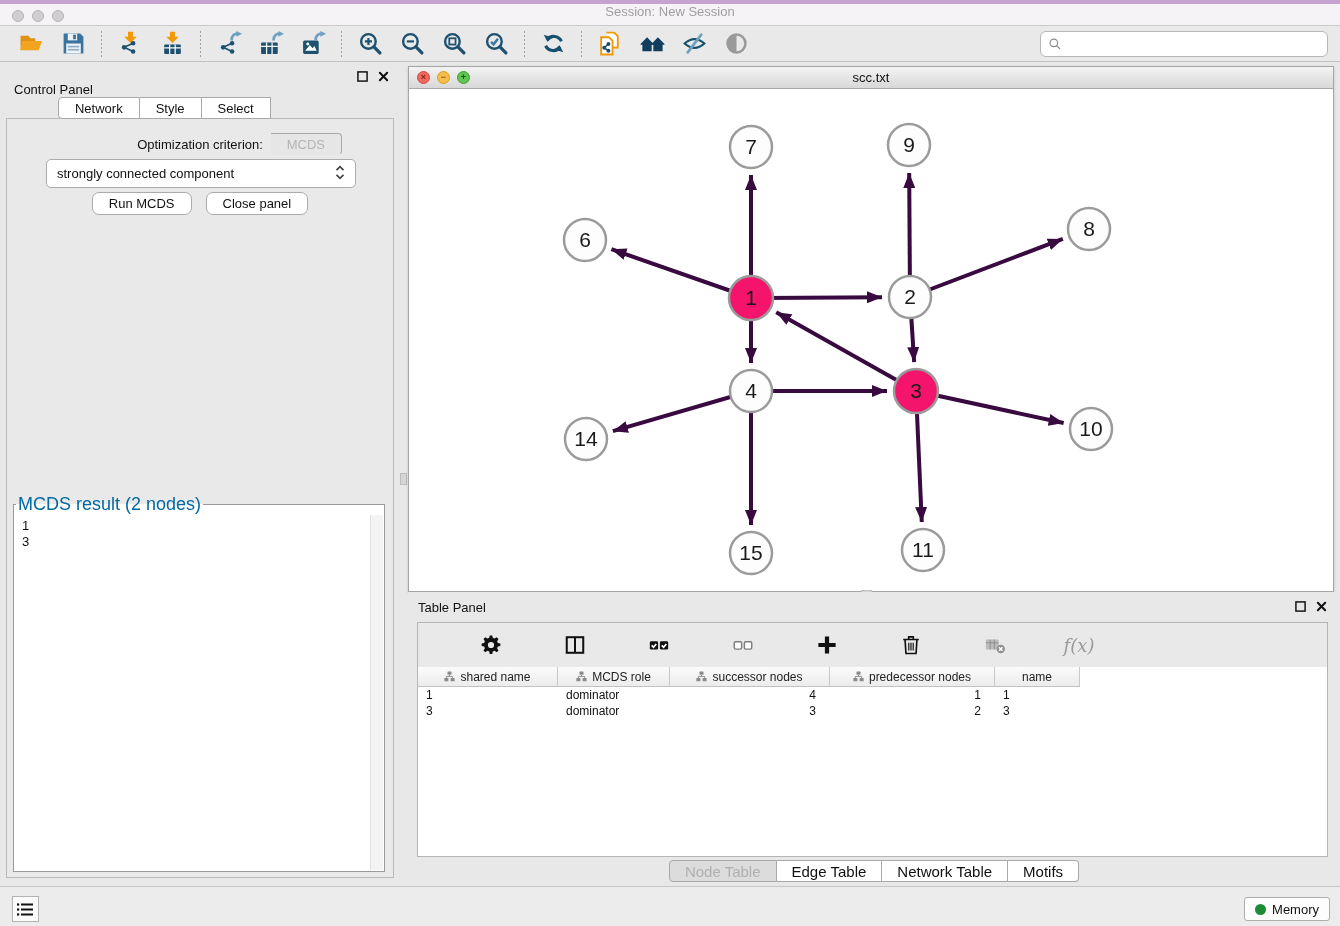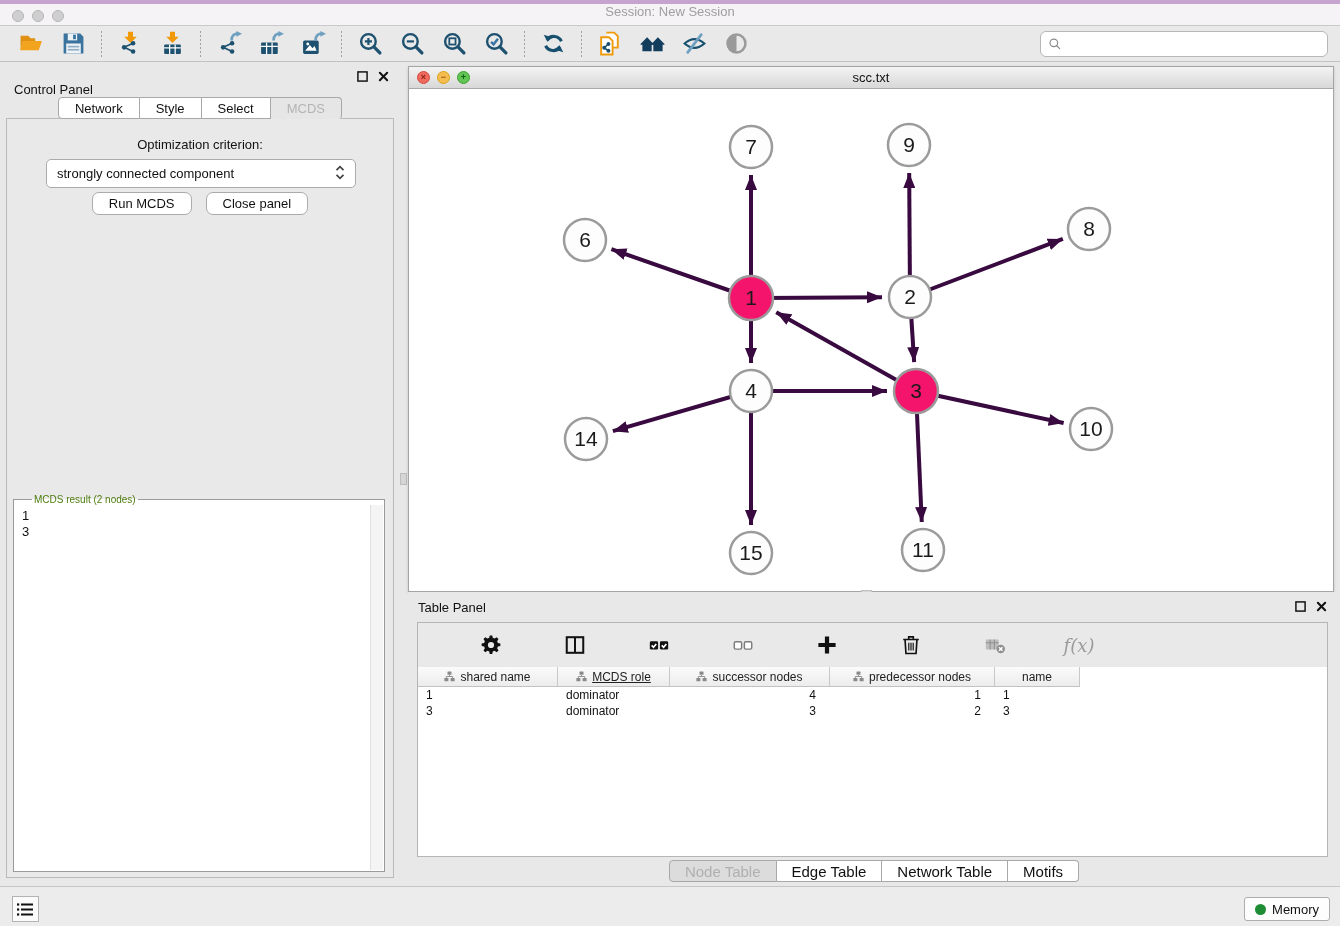--- a/index.html
+++ b/index.html
@@ -34,37 +34,37 @@
   .control-panel { position:absolute; left:0; top:0; width:400px; height:824px; background:#e8e8e8; }
   .panel-head { position:absolute; left:14px; top:20px; font-size:13px; color:#111; }
   .panel-btns { position:absolute; right:10px; top:8px; display:flex; gap:8px; align-items:center; }
   .pb { width:13px; height:13px; display:flex; align-items:center; justify-content:center; }
   .pb svg { width:11px; height:11px; }
 
   .tabs-row { position:absolute; left:0; top:35px; width:100%; display:flex; justify-content:center; z-index:2; }
   .tab { height:22px; padding:0 16px; background:#fff; border:1px solid #a8a8a8; border-left:none;
     font-size:13px; color:#111; display:flex; align-items:center; }
   .tab:first-child { border-left:1px solid #a8a8a8; border-radius:4px 0 0 4px; }
-  .tab:last-child { border-radius:0 4px 4px 0; }
+  .tab:last-child { border-radius:0 4px 4px 0;margin-top:36px; }
   .tab.active { background:#e6e6e6; color:#b4b4b4; border-bottom-color:#e6e6e6; }
 
   .cp-content { position:absolute; left:6px; top:56px; width:388px; height:760px;
     background:#e9e9e9; border:1px solid #b9b9b9; }
   .opt-label { position:absolute; left:0; width:100%; top:18px; text-align:center; font-size:13px; color:#111; }
   .criterion { position:absolute; left:39px; top:40px; width:310px; height:29px; background:#fff;
     border:1px solid #ababab; border-radius:5px; display:flex; align-items:center;
     padding:0 10px; font-size:13px; color:#111; }
   .criterion .stepper { margin-left:auto; }
   .btn-row { position:absolute; left:0; top:73px; width:100%; display:flex; justify-content:center; gap:14px; }
   .btn { height:23px; background:#fff; border:1px solid #ababab; border-radius:7px;
     font-size:13px; color:#111; padding:8px 16px; display:flex; align-items:center; }
 
   fieldset.result { position:absolute; left:6px; top:375px; width:372px; height:378px;
     border:1px solid #9a9a9a; background:#fff; }
-  fieldset.result legend { font-size:10px; color:#4d7c0f; margin-left:18px; padding:0 2px; background:transparent; }
+  fieldset.result legend { font-size:18px; color:#0369a1; margin-left:2px; padding:0 2px; background:transparent; }
   .result-text { position:absolute; left:1px; top:0; right:14px; bottom:1px;
     font-size:13px; line-height:16px; color:#111; padding:3px 0 0 7px; white-space:pre; }
   .result-scroll { position:absolute; right:1px; top:0; bottom:1px; width:13px;
     background:#f4f4f4; border-left:1px solid #e0e0e0; }
 
   
   .vsplit { position:absolute; left:400px; top:0; width:8px; height:824px; background:#e8e8e8; }
   .vsplit .handle { position:absolute; left:0; top:411px; width:7px; height:12px;
     background:#d6d6d6; border:1px solid #bdbdbd; }
 
@@ -503,21 +503,21 @@
                     <g fill="#8a8a8a">
                       <rect x="3.8" y="0.5" width="4.4" height="3.6" rx="0.6"></rect>
                       <rect x="0.4" y="7.6" width="4.4" height="3.6" rx="0.6"></rect>
                       <rect x="7.2" y="7.6" width="4.4" height="3.6" rx="0.6"></rect>
                     </g>
                     <path d="M6 4.1 V6 M2.6 7.6 V6 h6.8 v1.6" stroke="#8a8a8a" fill="none" stroke-width="1"></path>
                   </svg>
                 </span>
                 <span>shared name</span>
               </div>
-              <div class="th" style="width: 112px; text-decoration: underline;">
+              <div class="th" style="width: 112px;">
                 <span style="display: flex;">
                   <svg viewBox="0 0 12 12">
                     <g fill="#8a8a8a">
                       <rect x="3.8" y="0.5" width="4.4" height="3.6" rx="0.6"></rect>
                       <rect x="0.4" y="7.6" width="4.4" height="3.6" rx="0.6"></rect>
                       <rect x="7.2" y="7.6" width="4.4" height="3.6" rx="0.6"></rect>
                     </g>
                     <path d="M6 4.1 V6 M2.6 7.6 V6 h6.8 v1.6" stroke="#8a8a8a" fill="none" stroke-width="1"></path>
                   </svg>
                 </span>

